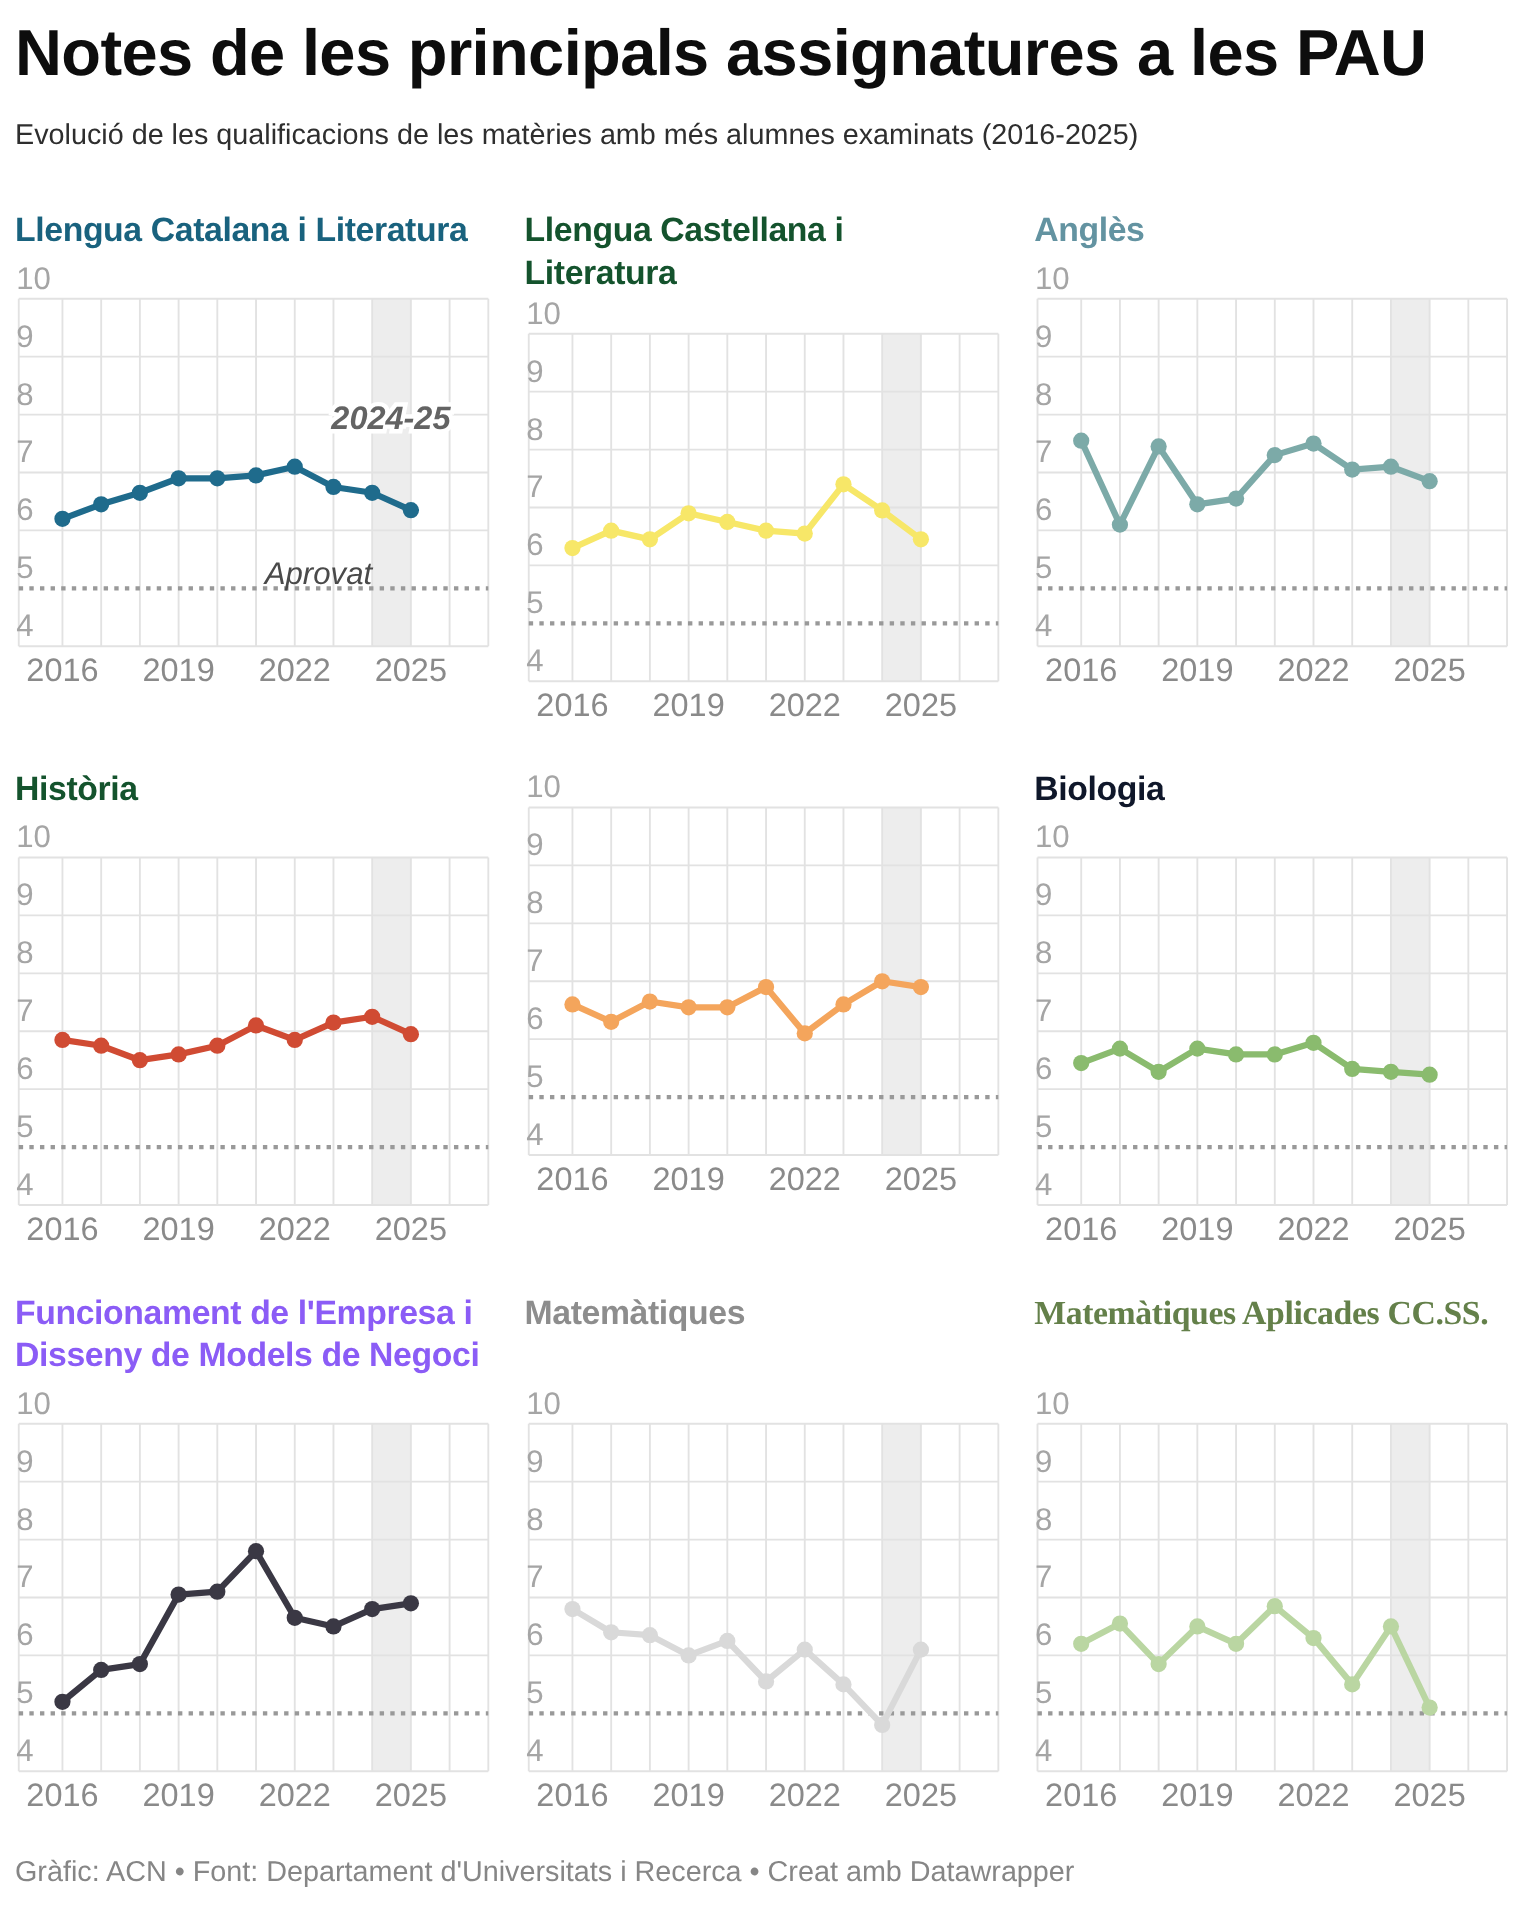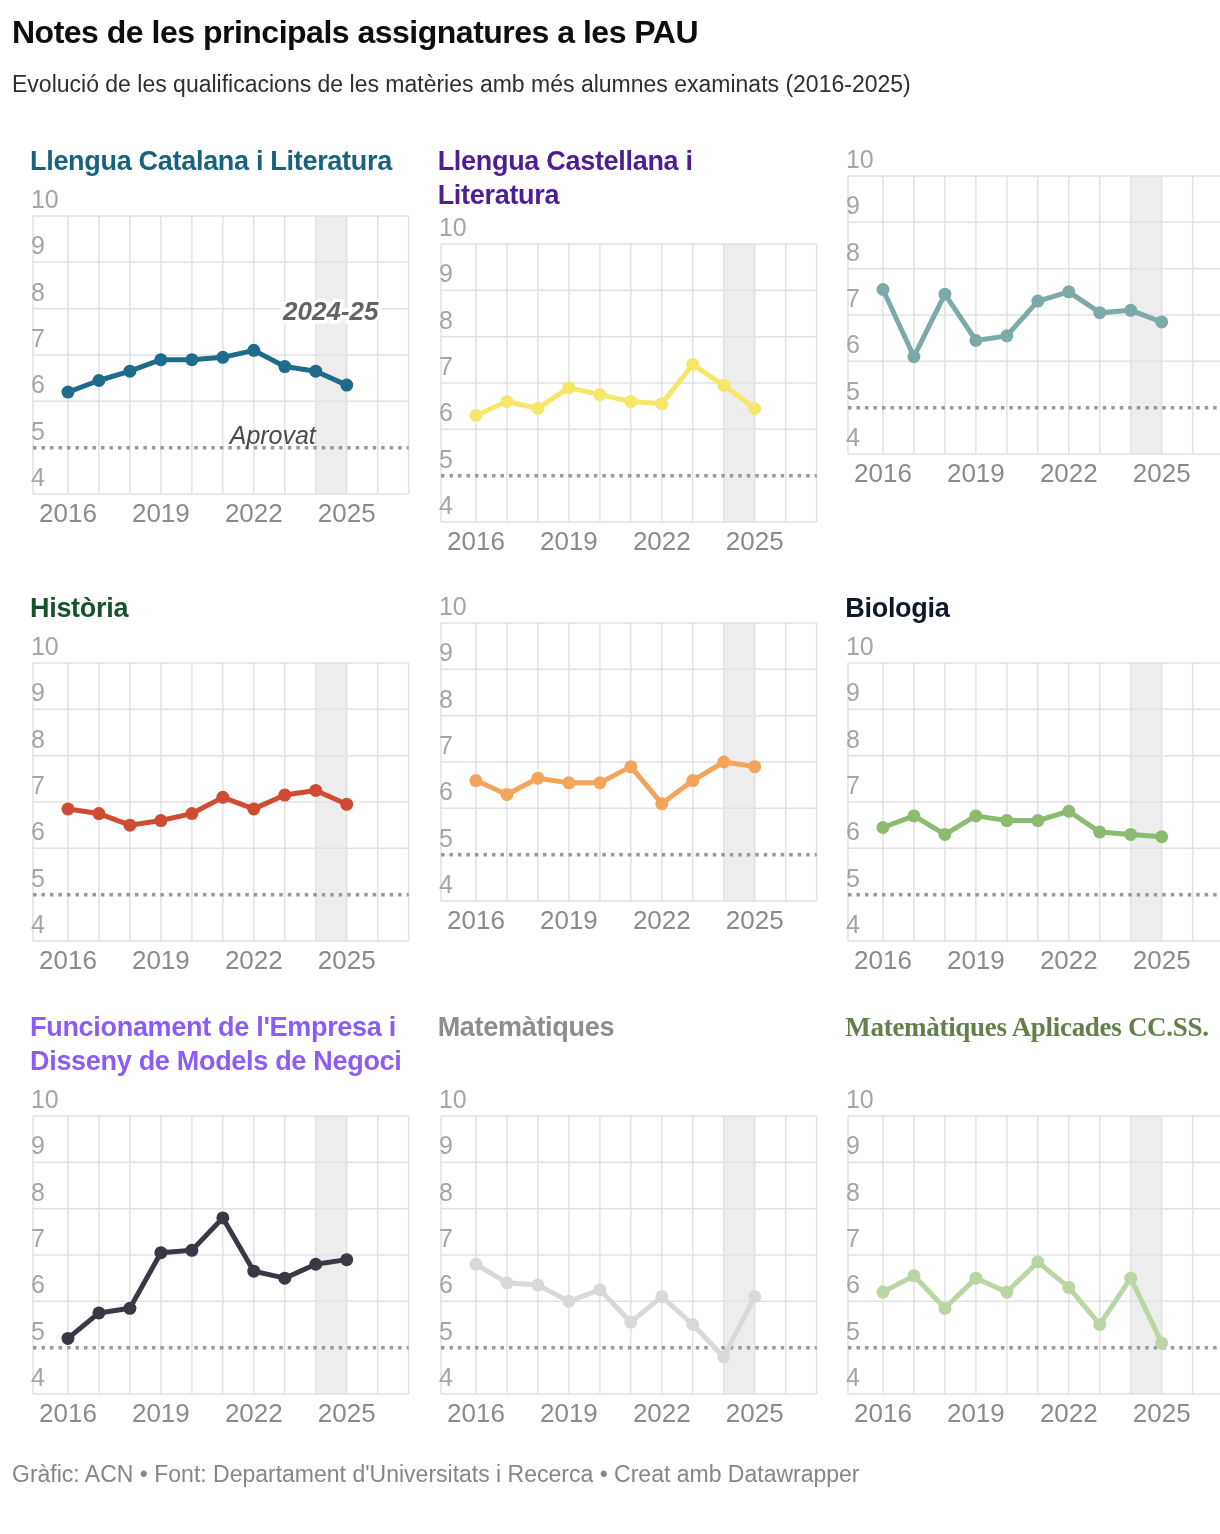--- a/index.html
+++ b/index.html
@@ -1,21 +1,21 @@
 <!DOCTYPE html>
 <html lang="ca"><head>
 <meta charset="utf-8">
 <style>
   html,body{margin:0;padding:0;background:#ffffff;}
   body{width:1220px;font-family:"Liberation Sans",sans-serif;color:#111;}
   .page{width:1196px;padding:0 12px;}
-  h1{margin:14px 0 12px 0;font-size:32px;line-height:1.15;font-weight:700;letter-spacing:-.5px;color:#0d0d0d;}
+  h1{margin:14px 0 12px 0;font-size:52px;line-height:1.15;font-weight:700;letter-spacing:-.5px;color:#0d0d0d;}
   .subtitle{margin:20px 0 0 0;font-size:23px;line-height:1.2;color:#2e2e2e;}
   .grid{margin-top:46px;display:grid;grid-template-columns:repeat(3,1fr);column-gap:27px;row-gap:34px;}
-  .cell{width:100%;margin-left:18px;}
+  .cell{width:100%;}
   .ctitle{margin:0;font-size:27px;line-height:34px;font-weight:700;letter-spacing:-.3px;min-height:40px;}
   .cell.tall .ctitle{min-height:74px;}
   svg{display:block;width:100%;height:345px;overflow:visible;}
   svg text{font-family:"Liberation Sans",sans-serif;}
   .ylab{fill:#a5a5a5;font-size:25px;}
   .xlab{fill:#8a8a8a;font-size:26px;text-anchor:middle;}
   .band-label{fill:#636363;font-size:26px;font-weight:700;font-style:italic;text-anchor:middle;stroke:#ffffff;stroke-width:7px;paint-order:stroke;}
   .pass-label{fill:#4a4a4a;font-size:25px;font-style:italic;text-anchor:middle;}
   footer{margin-top:32px;}
   .note{margin:0;font-size:25px;font-style:italic;color:#3d3d3d;}
@@ -75,21 +75,21 @@
           <circle cx="193" cy="173.31666666666666" r="6.5" fill="#1f6b8c"></circle>
           <circle cx="224" cy="166.3666666666667" r="6.5" fill="#1f6b8c"></circle>
           <circle cx="255" cy="182.58333333333334" r="6.5" fill="#1f6b8c"></circle>
           <circle cx="286" cy="187.21666666666667" r="6.5" fill="#1f6b8c"></circle>
           <circle cx="317" cy="201.1166666666667" r="6.5" fill="#1f6b8c"></circle>
           <text x="301" y="136" class="band-label">2024-25</text>
           <text x="243" y="260" class="pass-label">Aprovat</text>
         </svg>
       </div>
       <div class="cell">
-        <h3 class="ctitle" style="color: #4c1d95;">Llengua Castellana i Literatura</h3>
+        <h3 class="ctitle" style="color: #14532d;">Llengua Castellana i Literatura</h3>
         <svg viewBox="0 0 381 345" preserveAspectRatio="none">
           <rect x="286" y="32" width="31" height="278" fill="#ededed"></rect>
           <line x1="3" y1="32" x2="3" y2="310" stroke="#e2e2e2" stroke-width="1.5"></line>
           <line x1="38" y1="32" x2="38" y2="310" stroke="#e2e2e2" stroke-width="1.5"></line>
           <line x1="69" y1="32" x2="69" y2="310" stroke="#e2e2e2" stroke-width="1.5"></line>
           <line x1="100" y1="32" x2="100" y2="310" stroke="#e2e2e2" stroke-width="1.5"></line>
           <line x1="131" y1="32" x2="131" y2="310" stroke="#e2e2e2" stroke-width="1.5"></line>
           <line x1="162" y1="32" x2="162" y2="310" stroke="#e2e2e2" stroke-width="1.5"></line>
           <line x1="193" y1="32" x2="193" y2="310" stroke="#e2e2e2" stroke-width="1.5"></line>
           <line x1="224" y1="32" x2="224" y2="310" stroke="#e2e2e2" stroke-width="1.5"></line>
@@ -123,20 +123,21 @@
           <circle cx="131" cy="175.63333333333333" r="6.5" fill="#f7e768"></circle>
           <circle cx="162" cy="182.58333333333334" r="6.5" fill="#f7e768"></circle>
           <circle cx="193" cy="189.53333333333336" r="6.5" fill="#f7e768"></circle>
           <circle cx="224" cy="191.85000000000002" r="6.5" fill="#f7e768"></circle>
           <circle cx="255" cy="152.46666666666664" r="6.5" fill="#f7e768"></circle>
           <circle cx="286" cy="173.31666666666666" r="6.5" fill="#f7e768"></circle>
           <circle cx="317" cy="196.48333333333332" r="6.5" fill="#f7e768"></circle>
         </svg>
       </div>
       <div class="cell">
+        <h3 class="ctitle" style="color: rgb(99, 147, 161);">Anglès</h3>
         <svg viewBox="0 0 381 345" preserveAspectRatio="none">
           <rect x="286" y="32" width="31" height="278" fill="#ededed"></rect>
           <line x1="3" y1="32" x2="3" y2="310" stroke="#e2e2e2" stroke-width="1.5"></line>
           <line x1="38" y1="32" x2="38" y2="310" stroke="#e2e2e2" stroke-width="1.5"></line>
           <line x1="69" y1="32" x2="69" y2="310" stroke="#e2e2e2" stroke-width="1.5"></line>
           <line x1="100" y1="32" x2="100" y2="310" stroke="#e2e2e2" stroke-width="1.5"></line>
           <line x1="131" y1="32" x2="131" y2="310" stroke="#e2e2e2" stroke-width="1.5"></line>
           <line x1="162" y1="32" x2="162" y2="310" stroke="#e2e2e2" stroke-width="1.5"></line>
           <line x1="193" y1="32" x2="193" y2="310" stroke="#e2e2e2" stroke-width="1.5"></line>
           <line x1="224" y1="32" x2="224" y2="310" stroke="#e2e2e2" stroke-width="1.5"></line>

